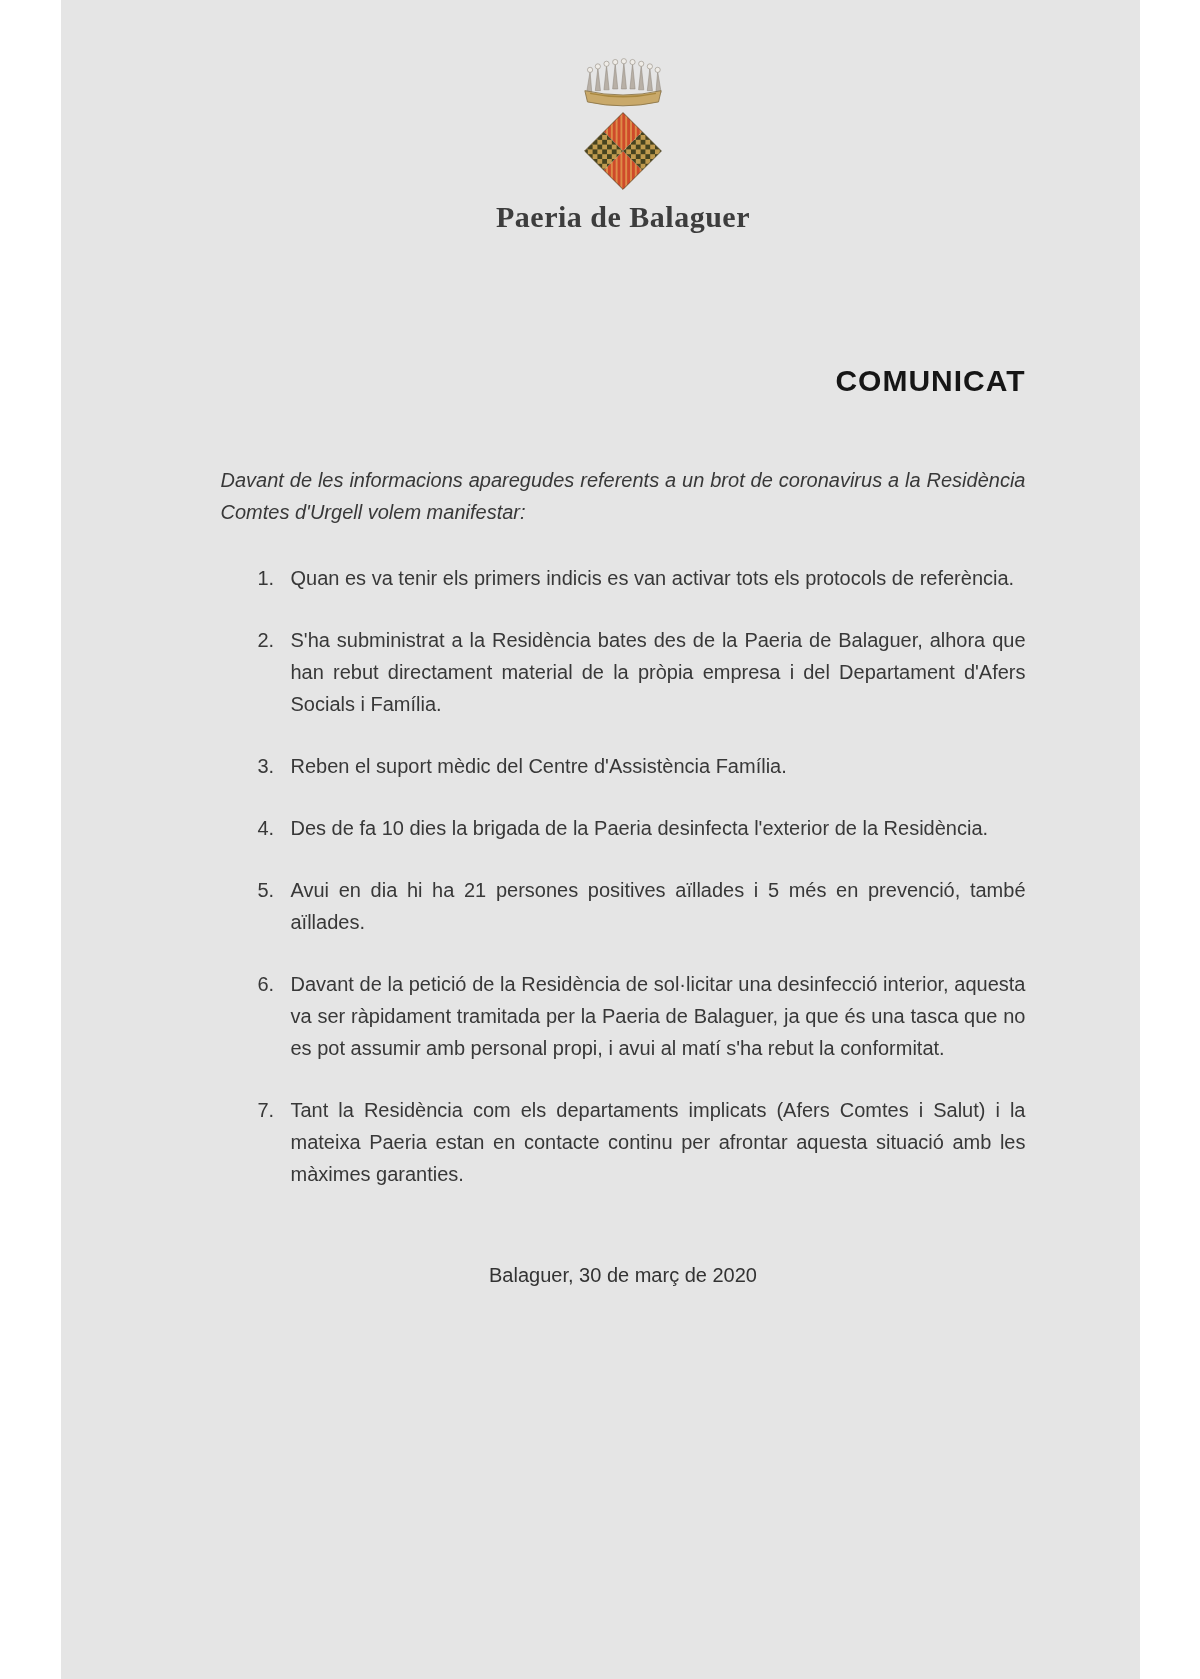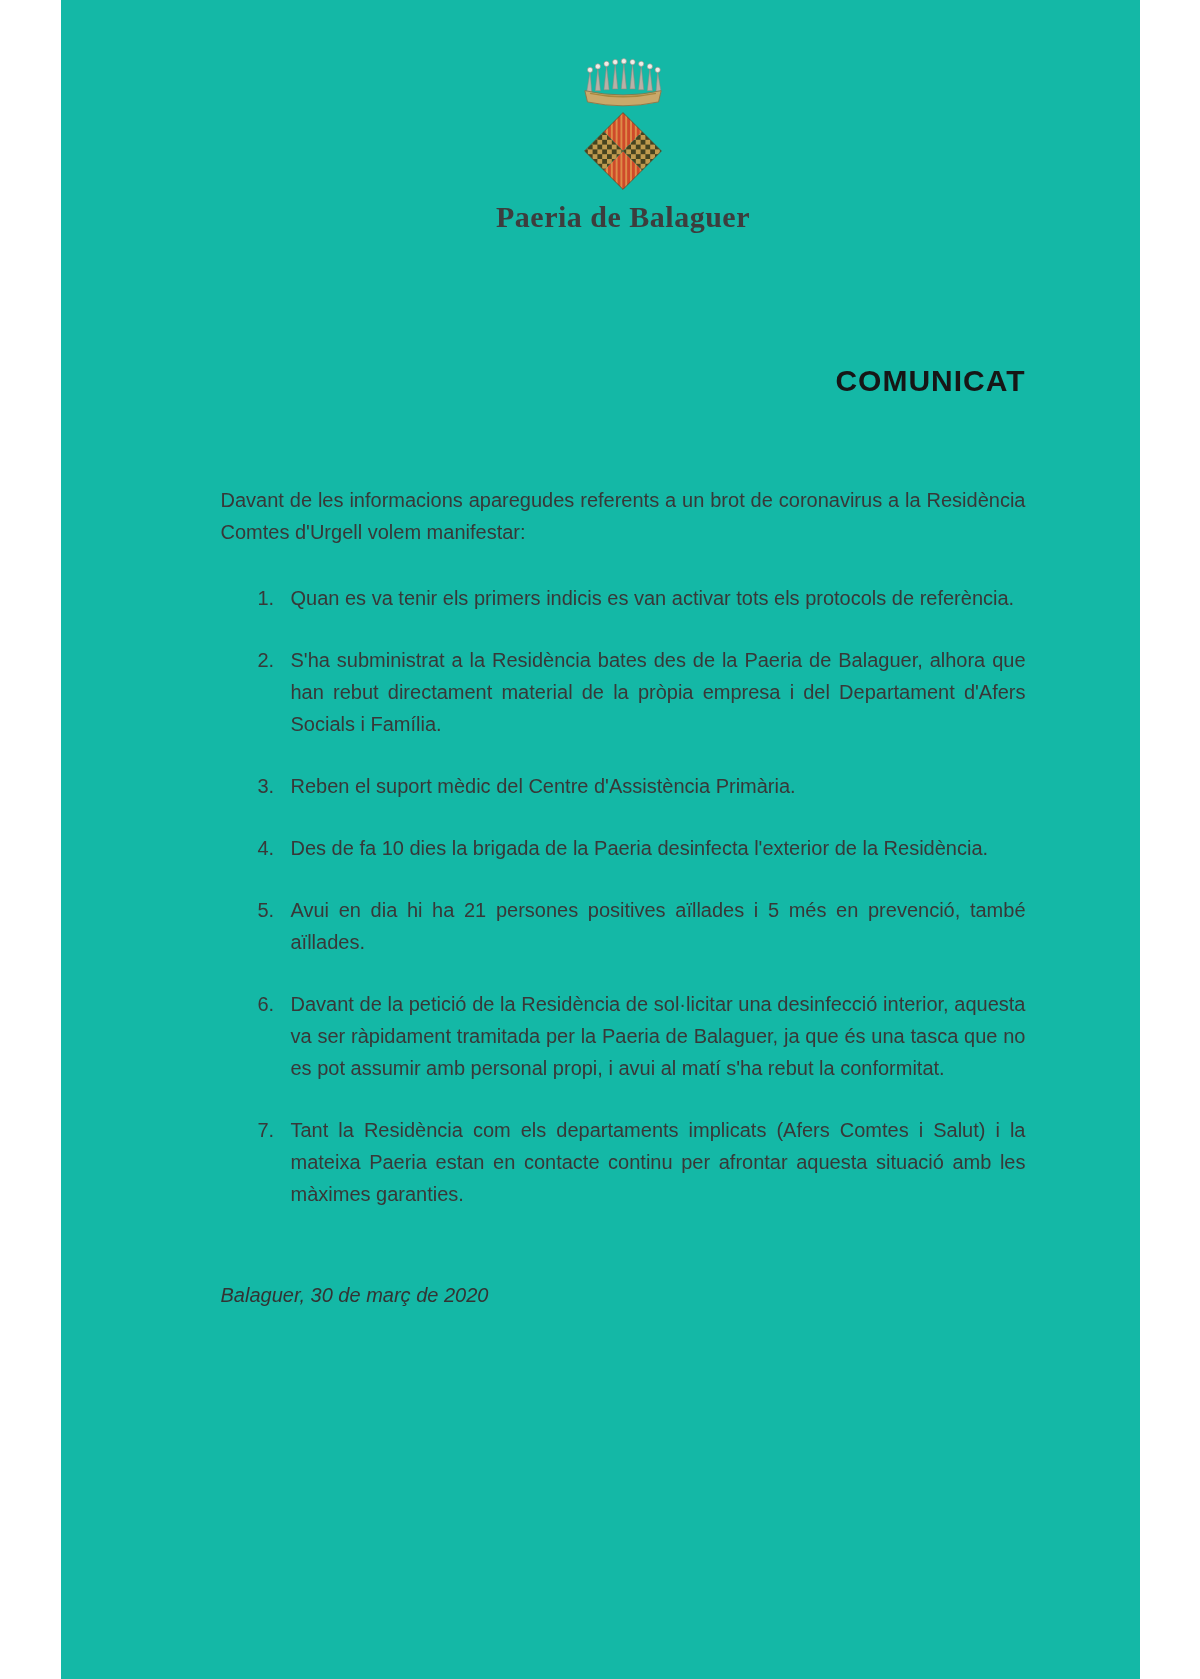--- a/index.html
+++ b/index.html
@@ -1,21 +1,21 @@
 <!DOCTYPE html>
 <html lang="ca"><head>
 <meta charset="utf-8">
 <style>
   html,body{margin:0;padding:0;background:#ffffff;}
   .page{
     position:relative;
     width:1079px;
     height:1679px;
     margin:0 auto;
-    background:#14b8a6;
+    background:#e5e5e5;
     font-family:"Liberation Sans", sans-serif;
     color:#383838;
     overflow:hidden;
   }
   .content{
     width:805px;
     margin-left:160px;
   }
   
   .logo-block{
@@ -39,24 +39,25 @@
   .doc-title{
     margin-top:130px;
     text-align:right;
     font-weight:bold;
     font-size:30px;
     letter-spacing:1px;
     color:#161616;
   }
   
   .intro{
-    margin-top:86px;
+    margin-top:66px;
     font-size:20px;
     line-height:32px;
     text-align:justify;
+    font-style:italic;
   }
   .list{
     margin-top:34px;
   }
   .li{
     display:flex;
     padding-left:37px;
     margin-bottom:30px;
     font-size:20px;
     line-height:32px;
@@ -65,23 +66,22 @@
     flex:none;
     width:33px;
   }
   .txt{
     flex:1;
     text-align:justify;
   }
   .dateline{
     margin-top:74px;
     font-size:20px;
-    text-align:left;
+    text-align:center;
     color:#333333;
-    font-style:italic;
   }
 </style>
 </head>
 <body>
 
 <div class="page">
   <div class="content">
 
     <div class="logo-block">
 
@@ -154,21 +154,21 @@
         <span class="txt">Quan es va tenir els primers indicis es van activar tots els protocols de referència.</span>
       </div>
 
       <div class="li">
         <span class="num">2.</span>
         <span class="txt">S'ha subministrat a la Residència bates des de la Paeria de Balaguer, alhora que han rebut directament material de la pròpia empresa i del Departament d'Afers Socials i Família.</span>
       </div>
 
       <div class="li">
         <span class="num">3.</span>
-        <span class="txt">Reben el suport mèdic del Centre d'Assistència Primària.</span>
+        <span class="txt">Reben el suport mèdic del Centre d'Assistència Família.</span>
       </div>
 
       <div class="li">
         <span class="num">4.</span>
         <span class="txt">Des de fa 10 dies la brigada de la Paeria desinfecta l'exterior de la Residència.</span>
       </div>
 
       <div class="li">
         <span class="num">5.</span>
         <span class="txt">Avui en dia hi ha 21 persones positives aïllades i 5 més en prevenció, també aïllades.</span>

